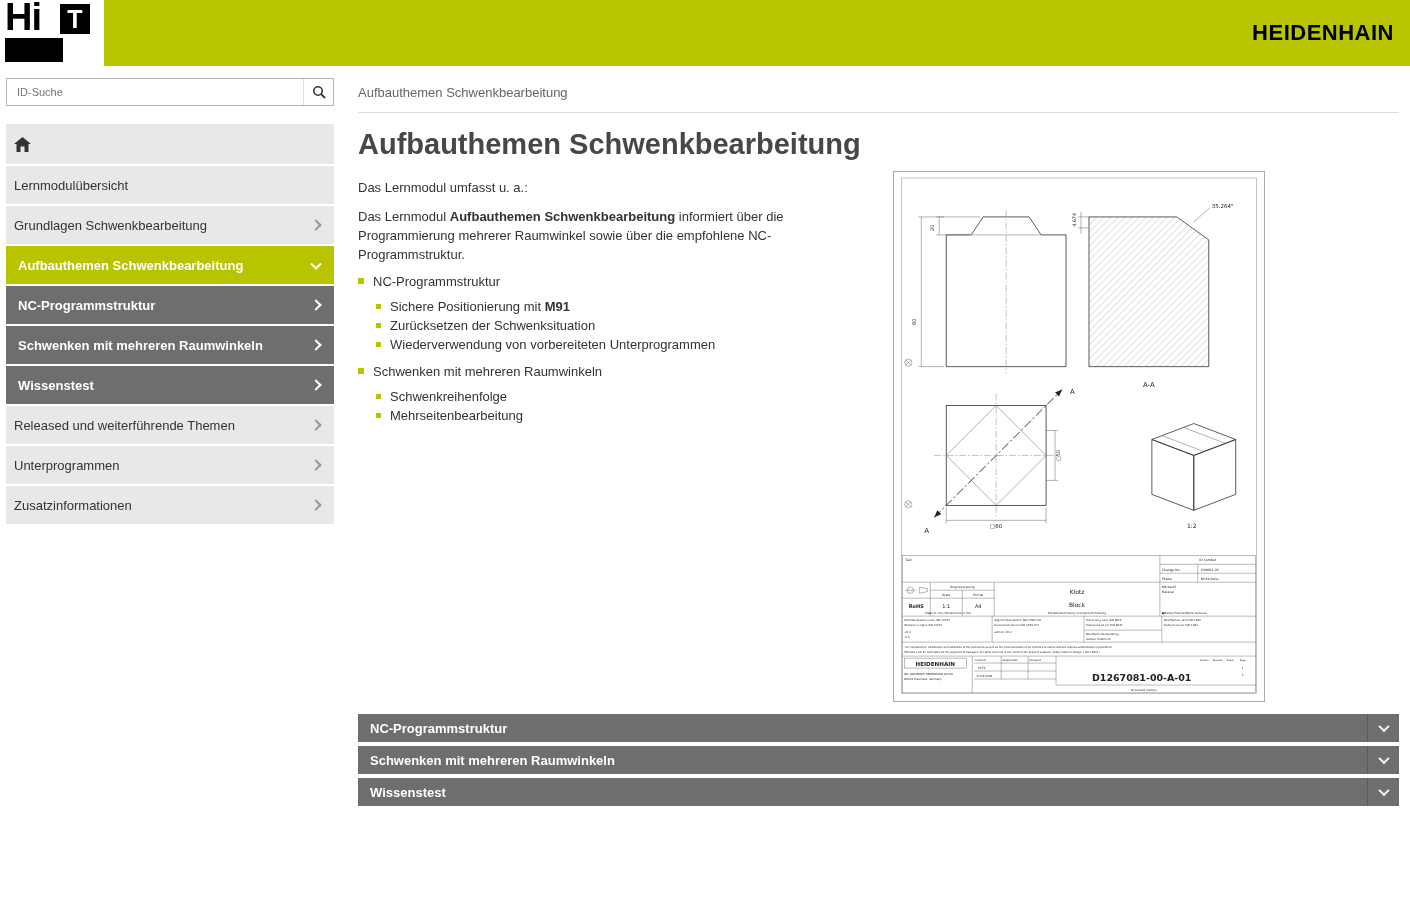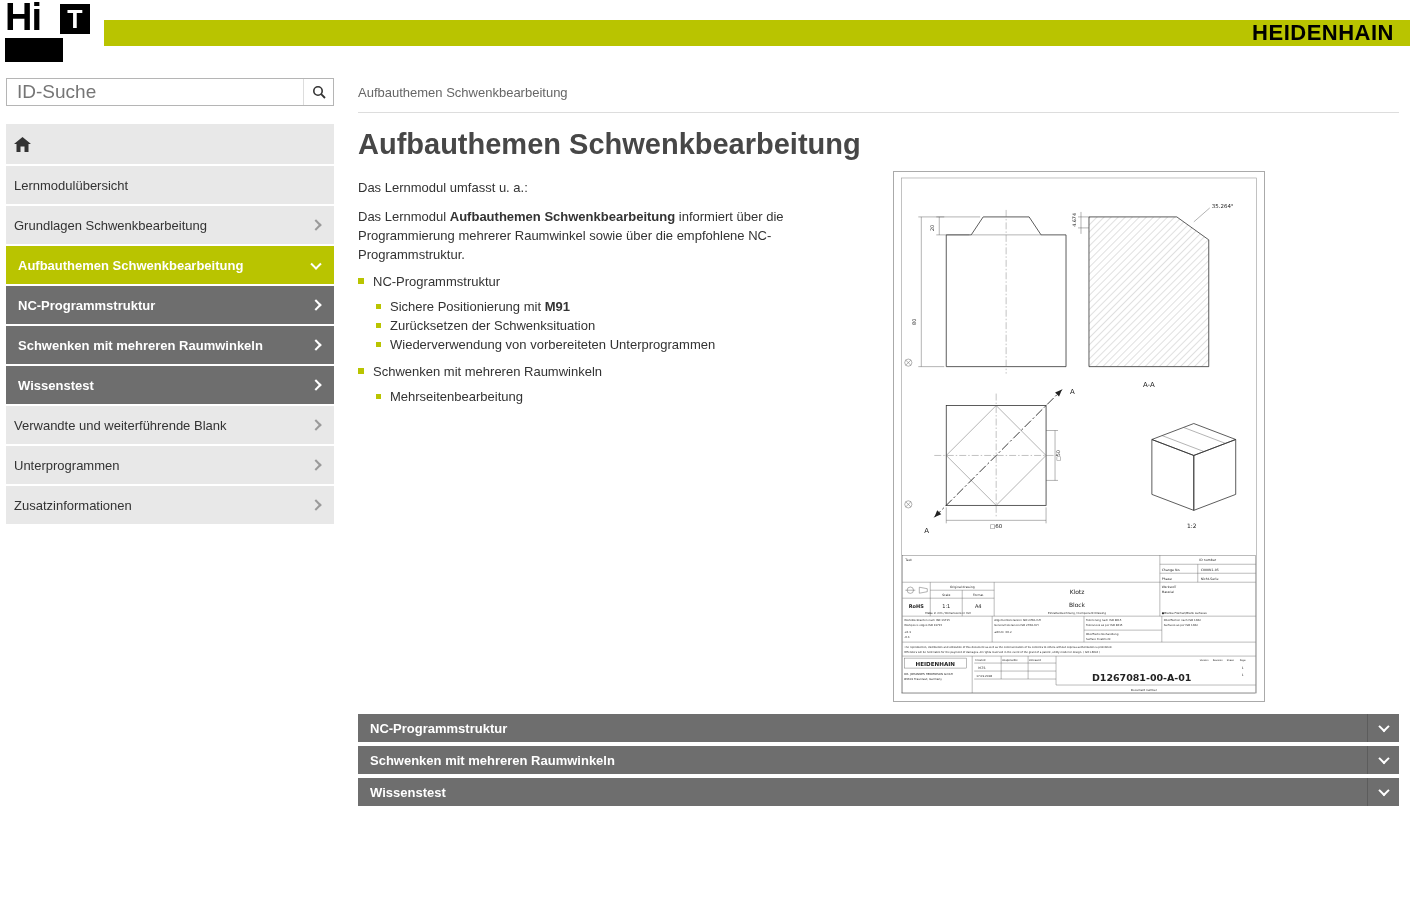--- a/index.html
+++ b/index.html
@@ -4,33 +4,33 @@
 <style>
   * { box-sizing: border-box; }
   html,body { margin:0; padding:0; }
   body {
     width:1410px; height:900px; overflow:hidden;
     font-family:"Liberation Sans", sans-serif;
     background:#fff; color:#333; font-size:13px;
   }
 
   
-  .header { display:flex; height:66px; width:1410px;align-items:center; }
+  .header { display:flex; height:66px; width:1410px; }
   .logo-tile { position:relative; width:104px; height:66px; background:#fff; flex:0 0 auto; cursor:pointer; }
   .logo-hi { position:absolute; left:5px; top:-4px; font-size:38px; font-weight:800; color:#000; letter-spacing:-1px; }
   .logo-tblock { position:absolute; right:14px; top:4px; width:30px; height:30px; background:#000; color:#fff;
                  font-weight:800; font-size:25px; display:flex; align-items:center; justify-content:center; }
   .logo-bar { position:absolute; left:5px; top:38px; width:58px; height:24px; background:#000; }
   .brand-band { flex:1; background:#b9c400; display:flex; align-items:center; justify-content:flex-end; }
   .brand-word { font-size:22px; font-weight:800; color:#000; letter-spacing:0.5px; margin-right:16px; }
 
   
   .sidebar { position:absolute; left:6px; top:78px; width:328px; }
   .search-row { display:flex; align-items:center; height:28px; background:#fff; border:1px solid #b5b5b5; margin-bottom:18px; }
-  .search-input { flex:1; border:none; outline:none; padding:0 10px; font-size:19px; font-family:"Liberation Sans", sans-serif; color:#444; background:transparent; }
+  .search-input { flex:1; border:none; outline:none; padding:0 10px; font-size:11px; font-family:"Liberation Sans", sans-serif; color:#444; background:transparent; }
   .search-btn { width:30px; height:26px; border:none; background:#fff; display:flex; align-items:center; justify-content:center; cursor:pointer; border-left:1px solid #ddd; }
   .nav-item { position:relative; height:38px; margin-bottom:2px; display:flex; align-items:center; padding:0 30px 0 12px; cursor:pointer; }
   .nav-item.home { height:40px; }
   .nav-item.light { background:#e8e8e8; color:#333;padding-left:8px; }
   .nav-item.dark  { background:#6e6e6e; color:#fff; font-weight:700; }
   .nav-item.active{ background:#b9c400; color:#fff; font-weight:700; }
   .chev { position:absolute; right:14px; top:50%; width:8px; height:8px; border-right:2px solid #9a9a9a; border-bottom:2px solid #9a9a9a; }
   .chev.right { transform:translateY(-50%) rotate(-45deg); }
   .chev.down  { transform:translateY(-60%) rotate(45deg); }
   .nav-item.dark .chev, .nav-item.active .chev { border-color:#fff; }
@@ -113,21 +113,21 @@
   </div>
   <div class="nav-item dark">
     <span>Schwenken mit mehreren Raumwinkeln</span>
     <span class="chev right"></span>
   </div>
   <div class="nav-item dark">
     <span>Wissenstest</span>
     <span class="chev right"></span>
   </div>
   <div class="nav-item light">
-    <span>Verwandte und weiterführende Blank</span>
+    <span>Released und weiterführende Themen</span>
     <span class="chev right"></span>
   </div>
   <div class="nav-item light">
     <span>Unterprogrammen</span>
     <span class="chev right"></span>
   </div>
   <div class="nav-item light">
     <span>Zusatzinformationen</span>
     <span class="chev right"></span>
   </div>
@@ -149,20 +149,21 @@
           <span class="bullet"></span><span>NC-Programmstruktur</span>
           <ul class="sub">
             <li><span class="bullet"></span><span>Sichere Positionierung mit </span><strong>M91</strong></li>
             <li><span class="bullet"></span><span>Zurücksetzen der Schwenksituation</span></li>
             <li><span class="bullet"></span><span>Wiederverwendung von vorbereiteten Unterprogrammen</span></li>
           </ul>
         </li>
         <li>
           <span class="bullet"></span><span>Schwenken mit mehreren Raumwinkeln</span>
           <ul class="sub">
+            <li><span class="bullet"></span><span>Schwenkreihenfolge</span></li>
             <li><span class="bullet"></span><span>Mehrseitenbearbeitung</span></li>
           </ul>
         </li>
       </ul>
     </div>
 
     <div class="figure">
       <svg class="drawing" width="370" height="529" viewBox="0 0 370 530">
         <defs>
           <pattern id="hatch" width="5" height="5" patternUnits="userSpaceOnUse" patternTransform="rotate(45)">

